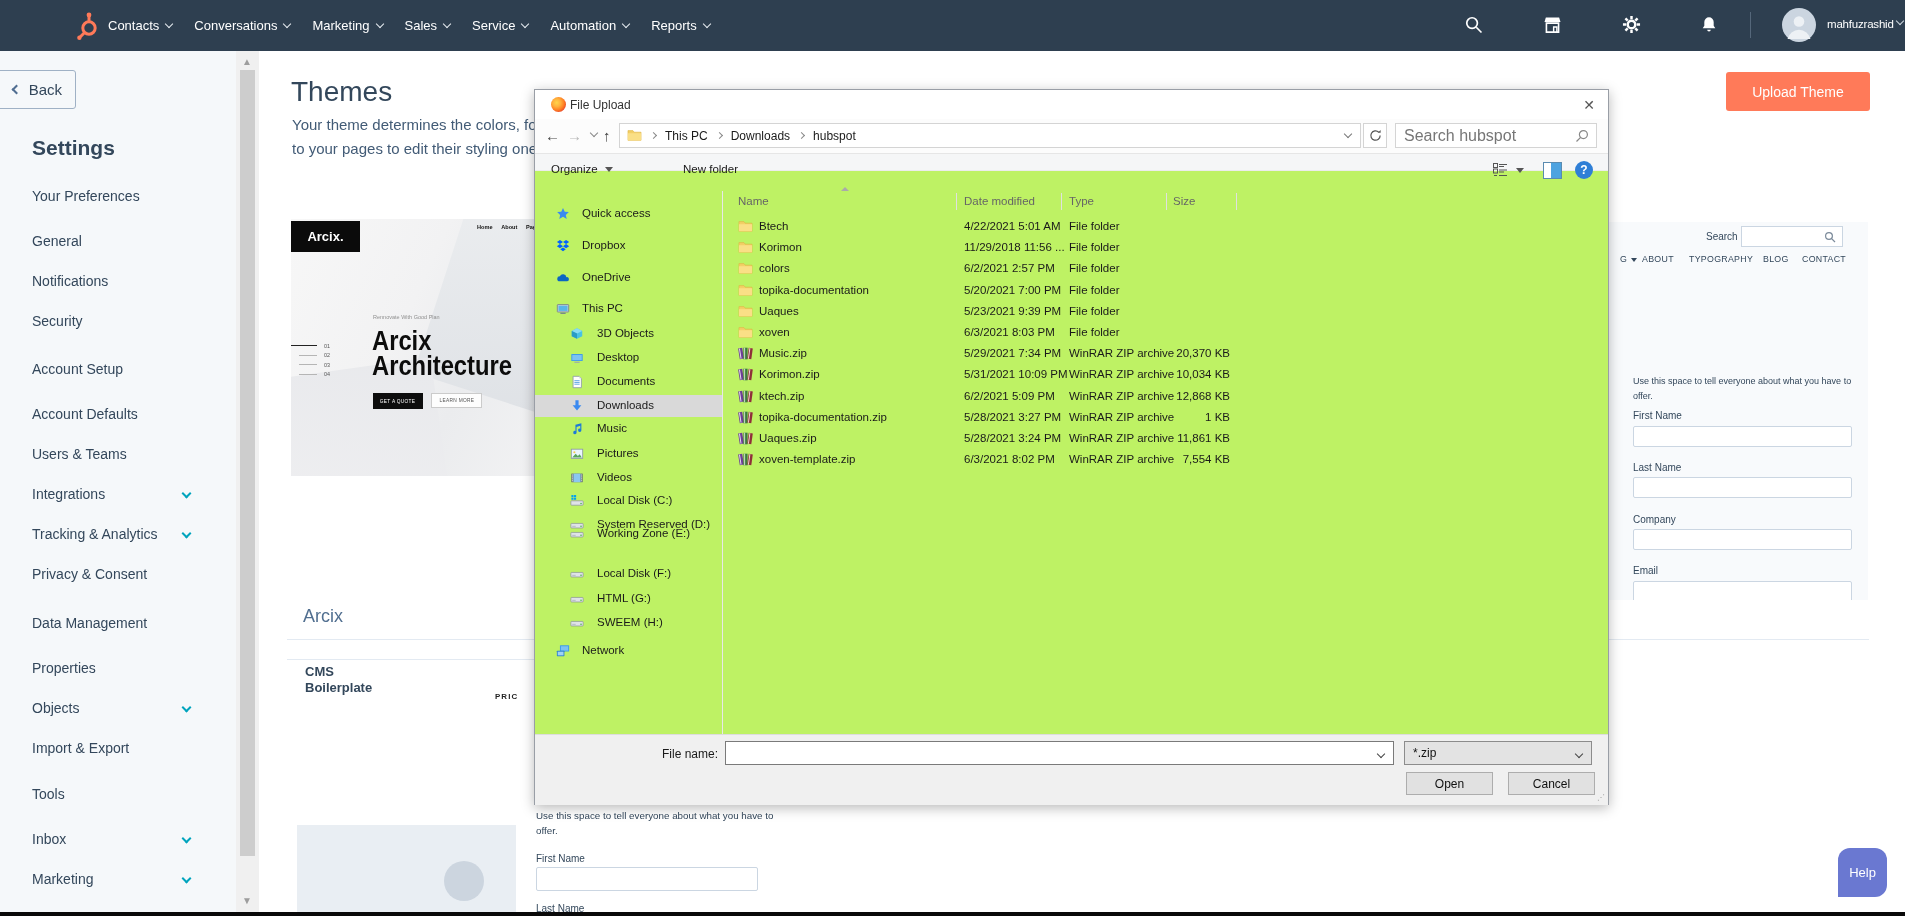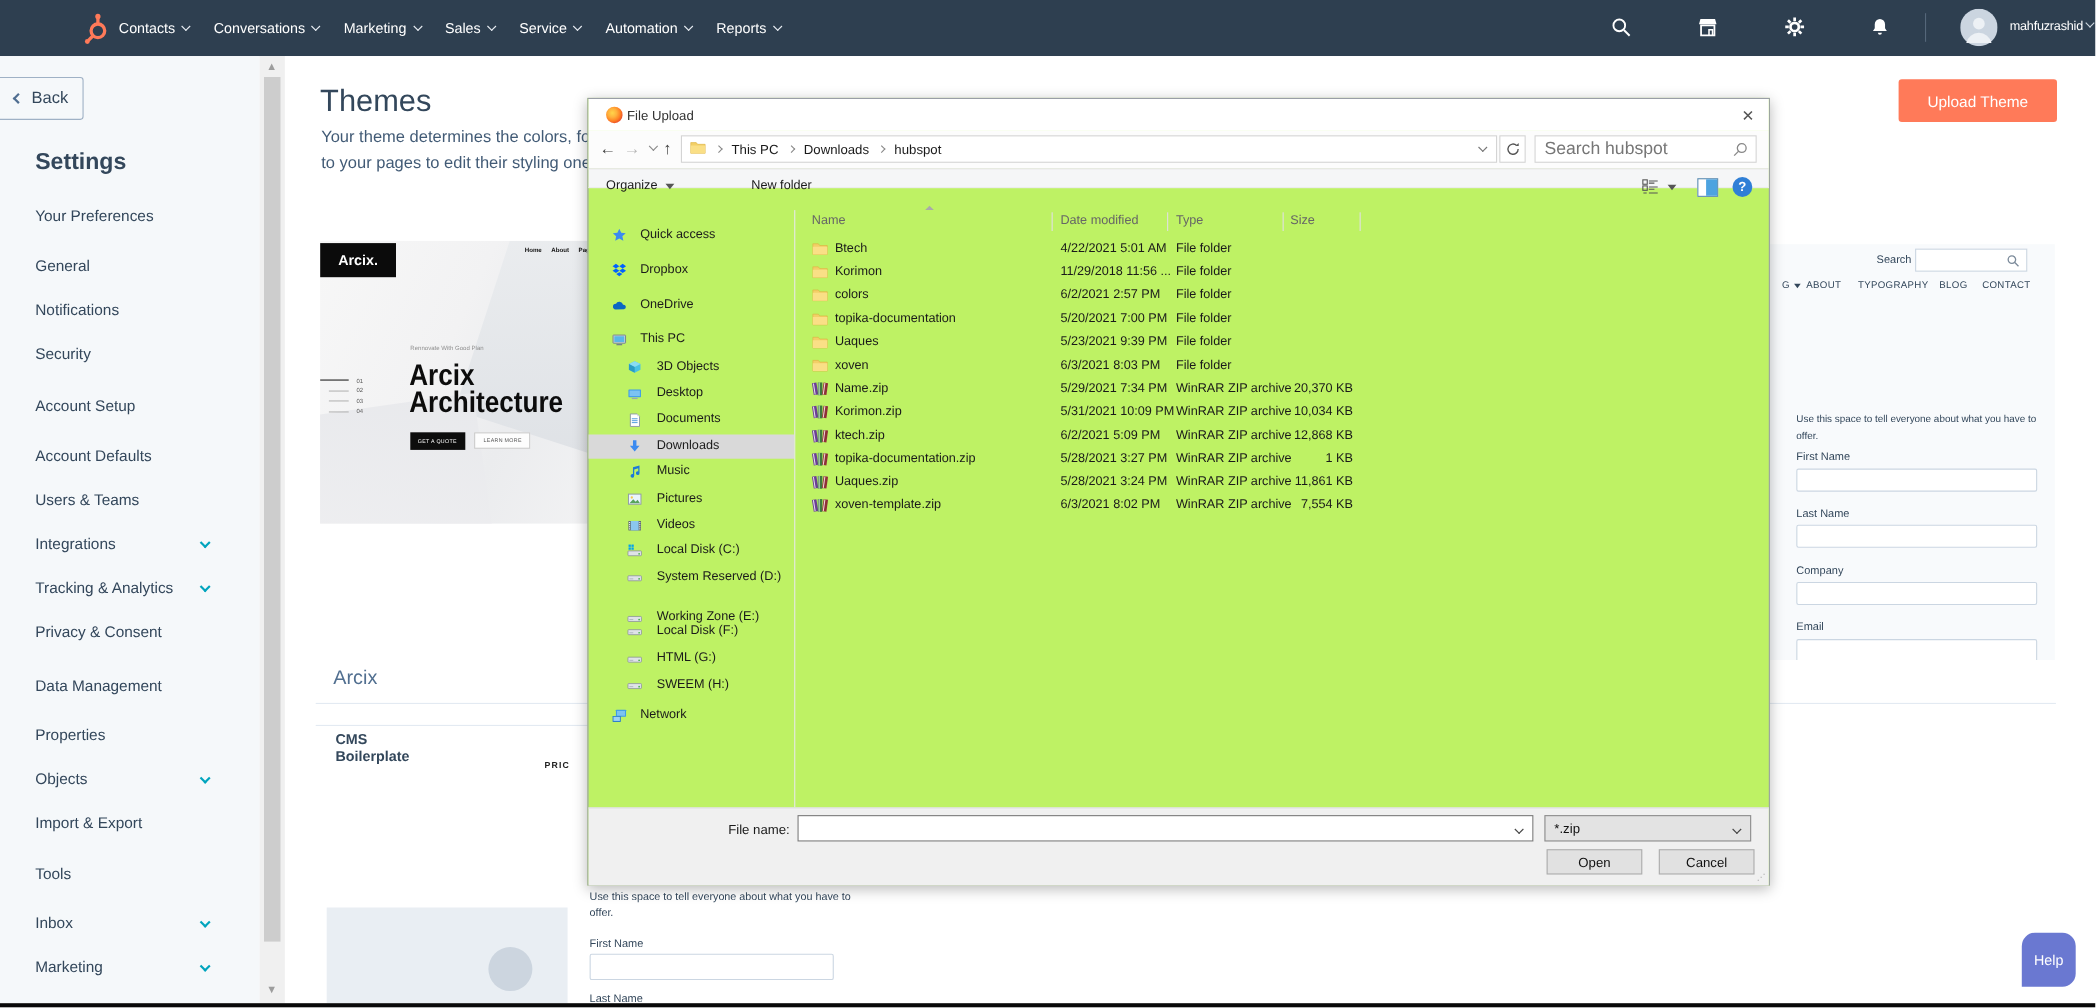--- a/index.html
+++ b/index.html
@@ -536,21 +536,21 @@
         <span class="tree-label" style="left: 62px; top: 4px;">Local Disk (C:)</span>
       </div>
       <div class="tree-row" style="top: 327px;">
         <span class="tree-icon" style="left: 35px; top: 4px;"><svg width="14" height="14" viewBox="0 0 16 16">
             <rect x="1" y="6.2" width="14" height="5.2" rx=".8" fill="#dfe3e8" stroke="#8a9099" stroke-width=".8"></rect>
             <rect x="2.5" y="9" width="4" height=".9" fill="#aab2ba"></rect>
             <circle cx="12.6" cy="9.4" r=".9" fill="#46b14c"></circle>
           </svg></span>
         <span class="tree-label" style="left: 62px; top: 4px;">System Reserved (D:)</span>
       </div>
-      <div class="tree-row" style="top: 364px;">
+      <div class="tree-row" style="top: 336px;">
         <span class="tree-icon" style="left: 35px; top: 4px;"><svg width="14" height="14" viewBox="0 0 16 16">
             <rect x="1" y="6.2" width="14" height="5.2" rx=".8" fill="#dfe3e8" stroke="#8a9099" stroke-width=".8"></rect>
             <rect x="2.5" y="9" width="4" height=".9" fill="#aab2ba"></rect>
             <circle cx="12.6" cy="9.4" r=".9" fill="#46b14c"></circle>
           </svg></span>
         <span class="tree-label" style="left: 62px; top: 4px;">Working Zone (E:)</span>
       </div>
       <div class="tree-row" style="top: 376px;">
         <span class="tree-icon" style="left: 35px; top: 4px;"><svg width="14" height="14" viewBox="0 0 16 16">
             <rect x="1" y="6.2" width="14" height="5.2" rx=".8" fill="#dfe3e8" stroke="#8a9099" stroke-width=".8"></rect>
@@ -659,21 +659,21 @@
         </div>
         <div class="file-row" style="top: 157.2px;">
           <span class="f-icon"><svg width="15" height="15" viewBox="0 0 16 16">
               <rect x="1" y="2.2" width="4.4" height="11.6" fill="#6b3f94" transform="rotate(-9 3.2 8)"></rect>
               <rect x="1.9" y="2.6" width="1" height="10.8" fill="#e8ddf2" transform="rotate(-9 3.2 8)"></rect>
               <rect x="5.8" y="1.8" width="4.4" height="12.4" fill="#3d7a3f"></rect>
               <rect x="6.6" y="1.8" width="1" height="12.4" fill="#d8ecd8"></rect>
               <rect x="10.6" y="2.2" width="4.4" height="11.6" fill="#8f3038" transform="rotate(8 12.8 8)"></rect>
               <rect x="11.4" y="2.4" width="1" height="11.2" fill="#f2dcdc" transform="rotate(8 12.8 8)"></rect>
             </svg></span>
-          <span class="f-name">Name.zip</span>
+          <span class="f-name">Music.zip</span>
           <span class="f-date">5/29/2021 7:34 PM</span>
           <span class="f-type">WinRAR ZIP archive</span>
           <span class="f-size">20,370 KB</span>
         </div>
         <div class="file-row" style="top: 178.4px;">
           <span class="f-icon"><svg width="15" height="15" viewBox="0 0 16 16">
               <rect x="1" y="2.2" width="4.4" height="11.6" fill="#6b3f94" transform="rotate(-9 3.2 8)"></rect>
               <rect x="1.9" y="2.6" width="1" height="10.8" fill="#e8ddf2" transform="rotate(-9 3.2 8)"></rect>
               <rect x="5.8" y="1.8" width="4.4" height="12.4" fill="#3d7a3f"></rect>
               <rect x="6.6" y="1.8" width="1" height="12.4" fill="#d8ecd8"></rect>

